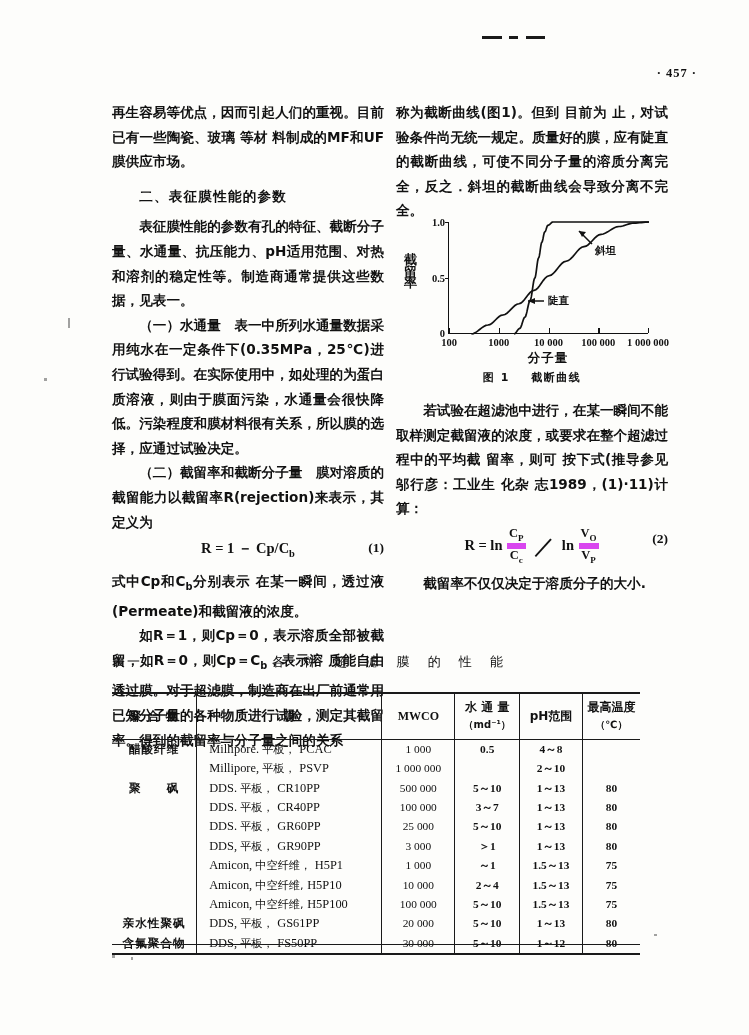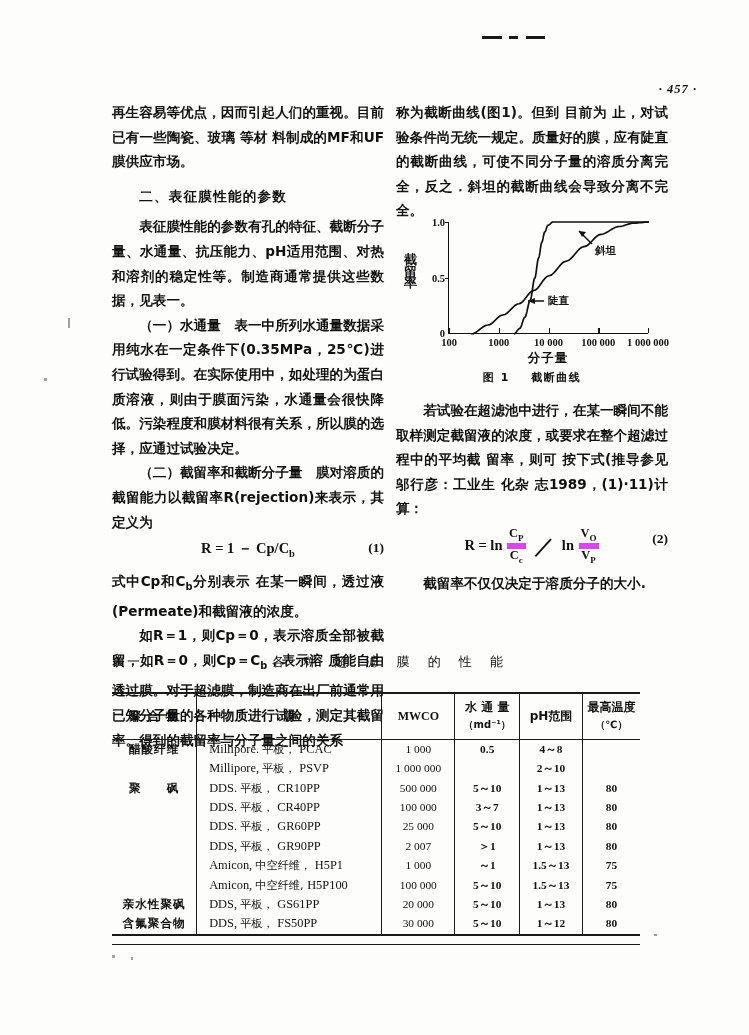--- a/index.html
+++ b/index.html
@@ -34,27 +34,26 @@
     top: 0;
     height: 3px;
     background: #1a1a1a;
   }
   .d1 { left: 0px;  width: 20px; }
   .d2 { left: 27px; width: 9px; }
   .d3 { left: 44px; width: 19px; }
 
   .page-number {
     position: absolute;
-    top: 82px;
+    top: 66px;
     right: 52px;
     font-size: 12.5px;
     font-weight: bold;
     letter-spacing: 1px;
     font-family: "Liberation Serif", serif;
-    font-style: italic;
   }
 
   
   .col {
     position: absolute;
     top: 100px;
     width: 272px;
     font-size: 13.6px;
     line-height: 24.6px;
     text-align: justify;
@@ -425,30 +424,38 @@
           <td class="c-poly"></td>
           <td class="c-mem"><span>DDS. </span><span class="cn">平板， </span><span>GR60PP</span></td>
           <td class="c-mwco">25 000</td>
           <td class="c-flux">5～10</td>
           <td class="c-ph">1～13</td>
           <td class="c-temp">80</td>
         </tr>
         <tr>
           <td class="c-poly"></td>
           <td class="c-mem"><span>DDS, </span><span class="cn">平板， </span><span>GR90PP</span></td>
-          <td class="c-mwco">2 007</td>
+          <td class="c-mwco">3 000</td>
           <td class="c-flux">＞1</td>
           <td class="c-ph">1～13</td>
           <td class="c-temp">80</td>
         </tr>
         <tr>
           <td class="c-poly"></td>
           <td class="c-mem"><span>Amicon, </span><span class="cn">中空纤维， </span><span>H5P1</span></td>
           <td class="c-mwco">1 000</td>
           <td class="c-flux">～1</td>
+          <td class="c-ph">1.5～13</td>
+          <td class="c-temp">75</td>
+        </tr>
+        <tr>
+          <td class="c-poly"></td>
+          <td class="c-mem"><span>Amicon, </span><span class="cn">中空纤维, </span><span>H5P10</span></td>
+          <td class="c-mwco">10 000</td>
+          <td class="c-flux">2～4</td>
           <td class="c-ph">1.5～13</td>
           <td class="c-temp">75</td>
         </tr>
         <tr>
           <td class="c-poly"></td>
           <td class="c-mem"><span>Amicon, </span><span class="cn">中空纤维, </span><span>H5P100</span></td>
           <td class="c-mwco">100 000</td>
           <td class="c-flux">5～10</td>
           <td class="c-ph">1.5～13</td>
           <td class="c-temp">75</td>

